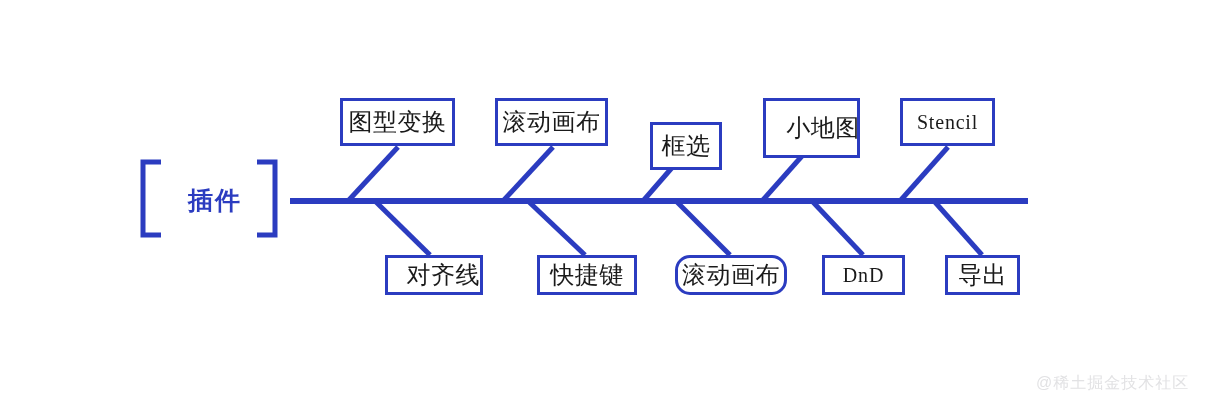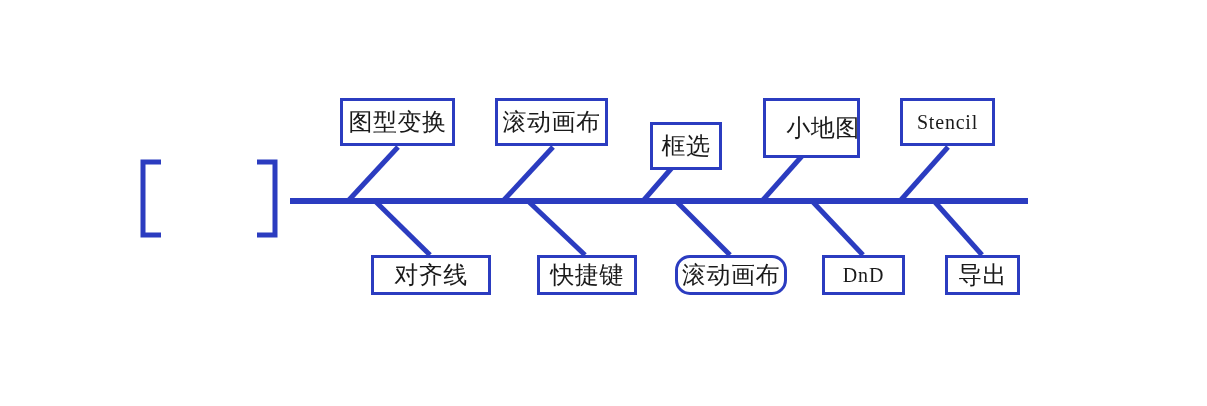--- a/index.html
+++ b/index.html
@@ -89,48 +89,50 @@
         <line x1="762" y1="201" x2="810" y2="147" stroke="#2B3CC0" stroke-width="5" stroke-linecap="butt"></line>
         <line x1="900" y1="201" x2="948" y2="147" stroke="#2B3CC0" stroke-width="5" stroke-linecap="butt"></line>
         <line x1="375" y1="201" x2="430" y2="255" stroke="#2B3CC0" stroke-width="5" stroke-linecap="butt"></line>
         <line x1="528" y1="201" x2="585" y2="255" stroke="#2B3CC0" stroke-width="5" stroke-linecap="butt"></line>
         <line x1="676" y1="201" x2="730" y2="255" stroke="#2B3CC0" stroke-width="5" stroke-linecap="butt"></line>
         <line x1="812" y1="201" x2="863" y2="255" stroke="#2B3CC0" stroke-width="5" stroke-linecap="butt"></line>
         <line x1="934" y1="201" x2="982" y2="255" stroke="#2B3CC0" stroke-width="5" stroke-linecap="butt"></line>
       </g>
   </svg>
 
+  <div id="root-label">插件</div>
 
   <div id="boxes-layer">
       <div class="node-box" style="left: 340px; top: 98px; width: 115px; height: 48px;">
         <span>图型变换</span>
       </div>
       <div class="node-box" style="left: 495px; top: 98px; width: 113px; height: 48px;">
         <span>滚动画布</span>
       </div>
       <div class="node-box" style="left: 650px; top: 98px; width: 72px; height: 48px; margin-top: 24px;">
         <span>框选</span>
       </div>
       <div class="node-box" style="left: 763px; top: 98px; width: 97px; height: 60px; padding-left: 23px;">
         <span>小地图</span>
       </div>
       <div class="node-box latin" style="left: 900px; top: 98px; width: 95px; height: 48px;">
         <span>Stencil</span>
       </div>
-      <div class="node-box" style="left: 371px; top: 255px; width: 120px; height: 40px;">
+      <div class="node-box" style="left: 385px; top: 255px; width: 98px; height: 40px; justify-content: flex-end;">
         <span>对齐线</span>
       </div>
       <div class="node-box" style="left: 537px; top: 255px; width: 100px; height: 40px;">
         <span>快捷键</span>
       </div>
       <div class="node-box" style="left: 675px; top: 255px; width: 112px; height: 40px; border-radius: 15px;">
         <span>滚动画布</span>
       </div>
       <div class="node-box latin" style="left: 822px; top: 255px; width: 83px; height: 40px;">
         <span>DnD</span>
       </div>
       <div class="node-box" style="left: 945px; top: 255px; width: 75px; height: 40px;">
         <span>导出</span>
       </div>
     </div>
 
+  <div id="watermark">@稀土掘金技术社区</div>
 
 </div>
 
 </body></html>

